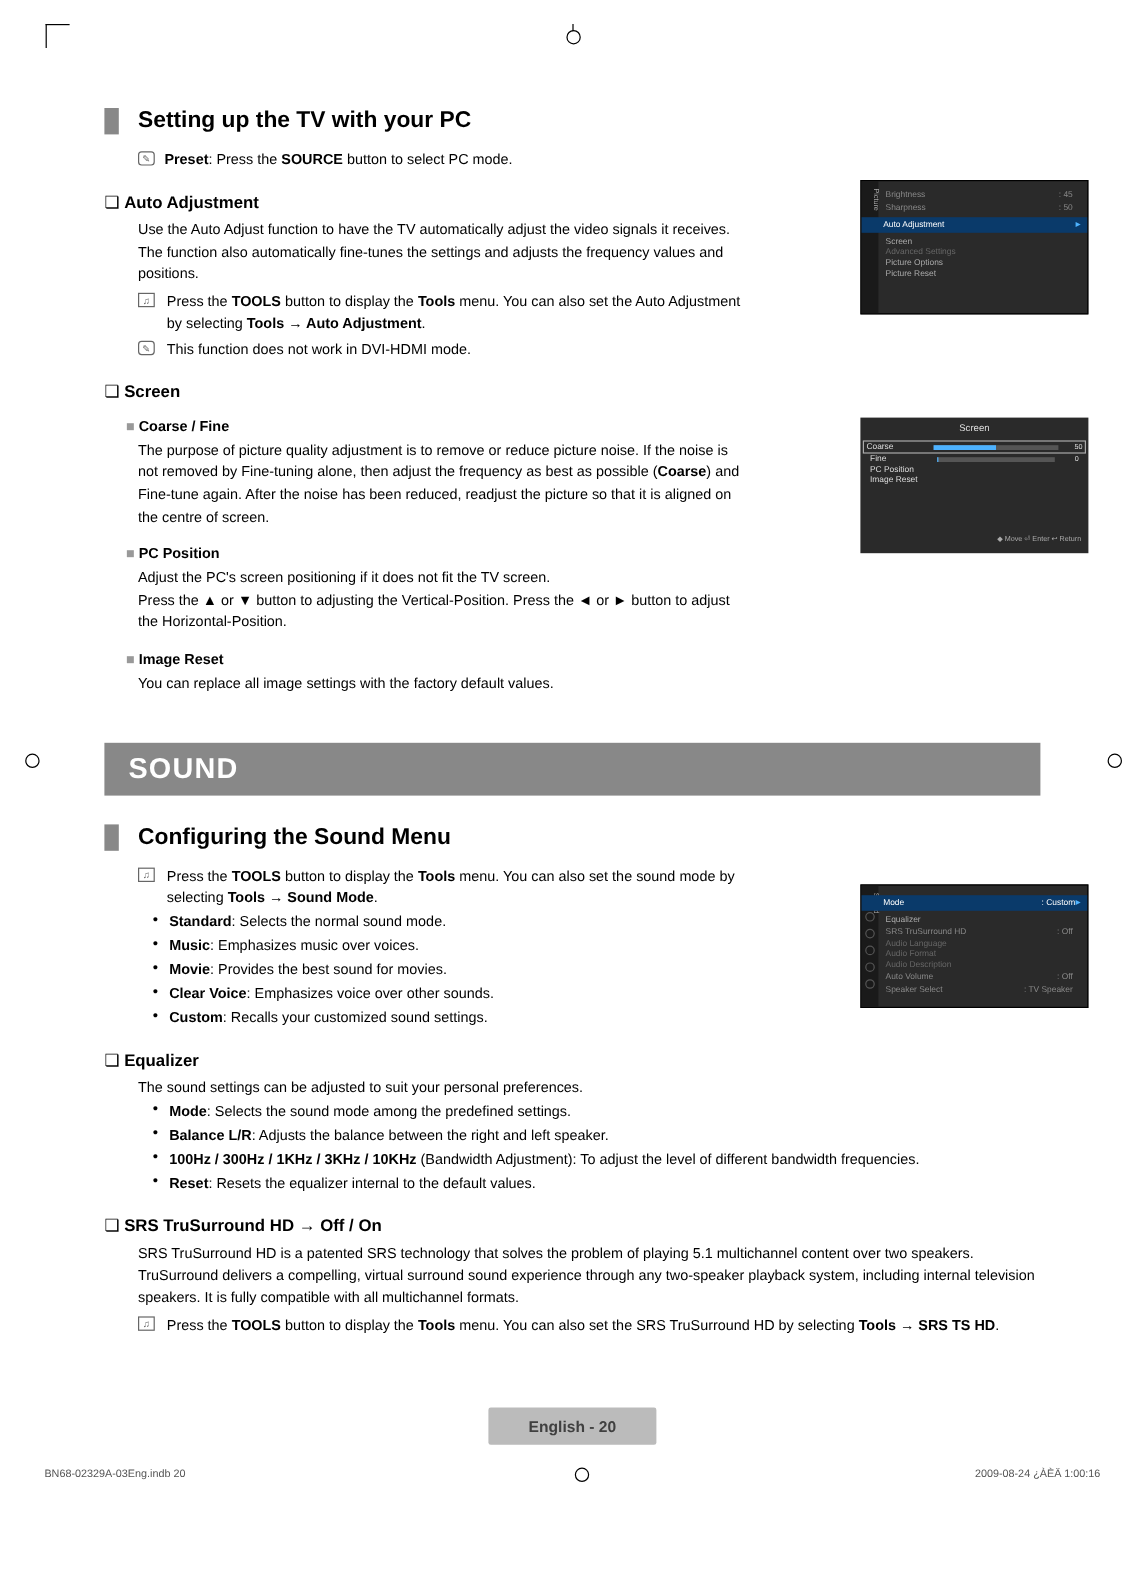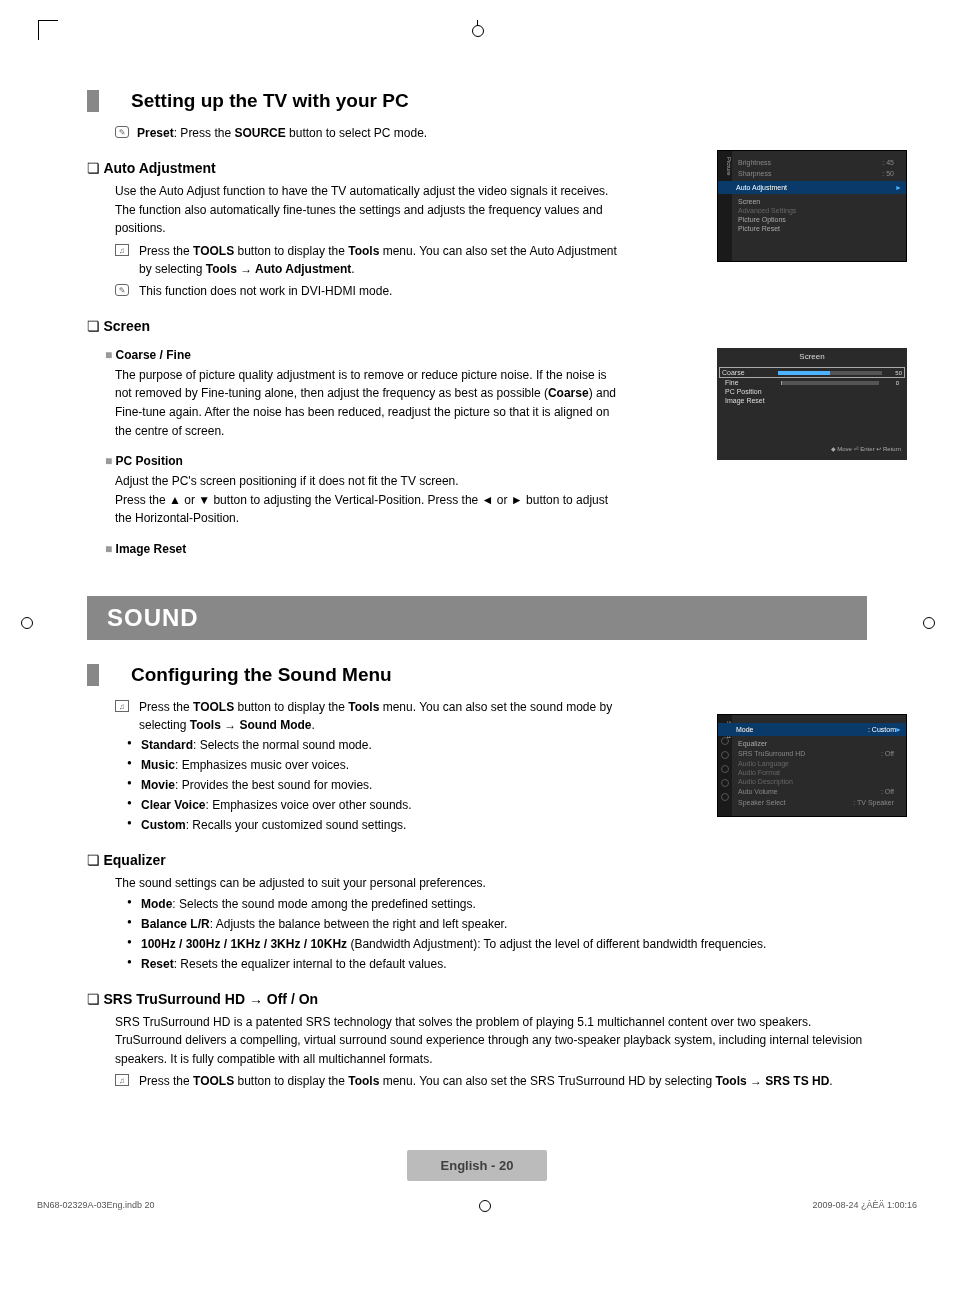--- a/index.html
+++ b/index.html
@@ -49,21 +49,21 @@
   .page-content {
     width: 780px;
     margin: 60px auto 0;
     position: relative;
   }
 
   .h1 {
     font-size: 19px;
     font-weight: bold;
     border-left: 12px solid #888;
-    padding-left: 32px;
+    padding-left: 16px;
     margin-bottom: 12px;
   }
   .note-line, .sub-note {
     margin-left: 28px;
     line-height: 1.5;
     display: flex;
     gap: 8px;
   }
   .note-icon {
     display: inline-block;
@@ -220,20 +220,21 @@
 
       <div class="q-head">Screen</div>
       <div class="sq-head">Coarse / Fine</div>
       <div class="body-text">
         <span>The purpose of picture quality adjustment is to remove or reduce picture noise. If the noise is not removed by Fine-tuning alone, then adjust the frequency as best as possible (</span><b>Coarse</b><span>) and Fine-tune again. After the noise has been reduced, readjust the picture so that it is aligned on the centre of screen.</span>
       </div>
       <div class="sq-head">PC Position</div>
       <div class="body-text">Adjust the PC's screen positioning if it does not fit the TV screen.</div>
       <div class="body-text">Press the ▲ or ▼ button to adjusting the Vertical-Position. Press the ◄ or ► button to adjust the Horizontal-Position.</div>
       <div class="sq-head">Image Reset</div>
+      <div class="body-text">You can replace all image settings with the factory default values.</div>
     </div>
 
     <div class="osd" style="top:60px;">
       <div class="tab">Picture</div>
       <div class="row">
           <span>Brightness</span>
           <span>: 45</span>
         </div>
       <div class="row">
           <span>Sharpness</span>

